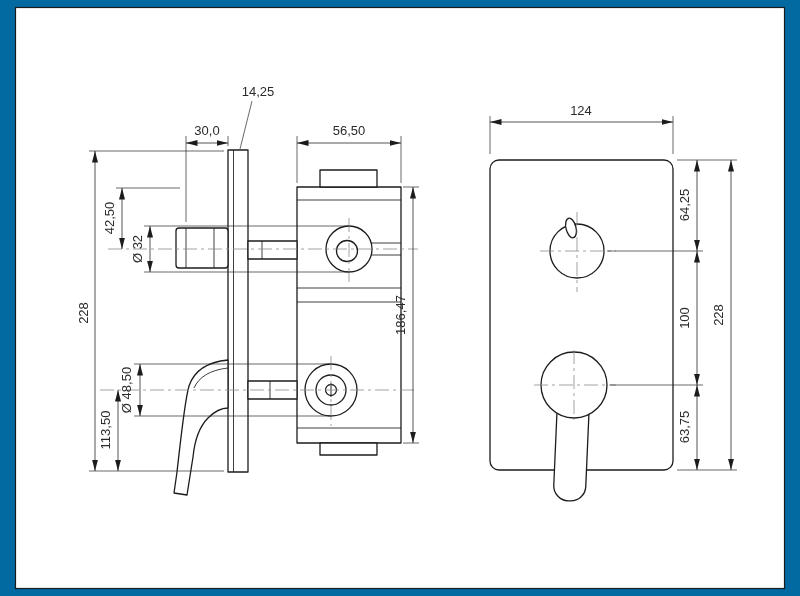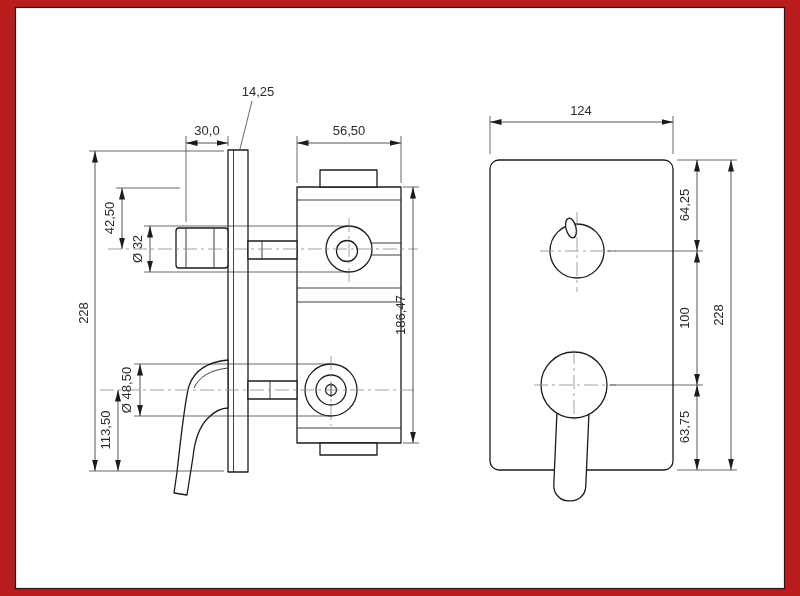--- a/index.html
+++ b/index.html
@@ -1,16 +1,16 @@
 <!DOCTYPE html>
 <html><head>
 <meta charset="utf-8">
 <style>
   html,body{margin:0;padding:0;background:#ffffff;}
-  #stage{position:relative;width:800px;height:596px;background:#b91c1c;overflow:hidden;
+  #stage{position:relative;width:800px;height:596px;background:#0369a1;overflow:hidden;
          font-family:"Liberation Sans", sans-serif;}
   svg{display:block;}
   .geo{fill:#ffffff;stroke:#1c1c1c;stroke-width:1.3;stroke-linejoin:round;stroke-linecap:round;}
   .thin{fill:none;stroke:#1c1c1c;stroke-width:0.85;}
   .dimline{fill:none;stroke:#2a2a2a;stroke-width:0.8;}
   .ext{fill:none;stroke:#2a2a2a;stroke-width:0.7;}
   .cl{fill:none;stroke:#8a8a8a;stroke-width:0.8;stroke-dasharray:14 4 3 4;}
   .dimtext{font-family:"Liberation Sans", sans-serif;font-size:13px;fill:#2b2b2b;}
 </style>
 </head>

